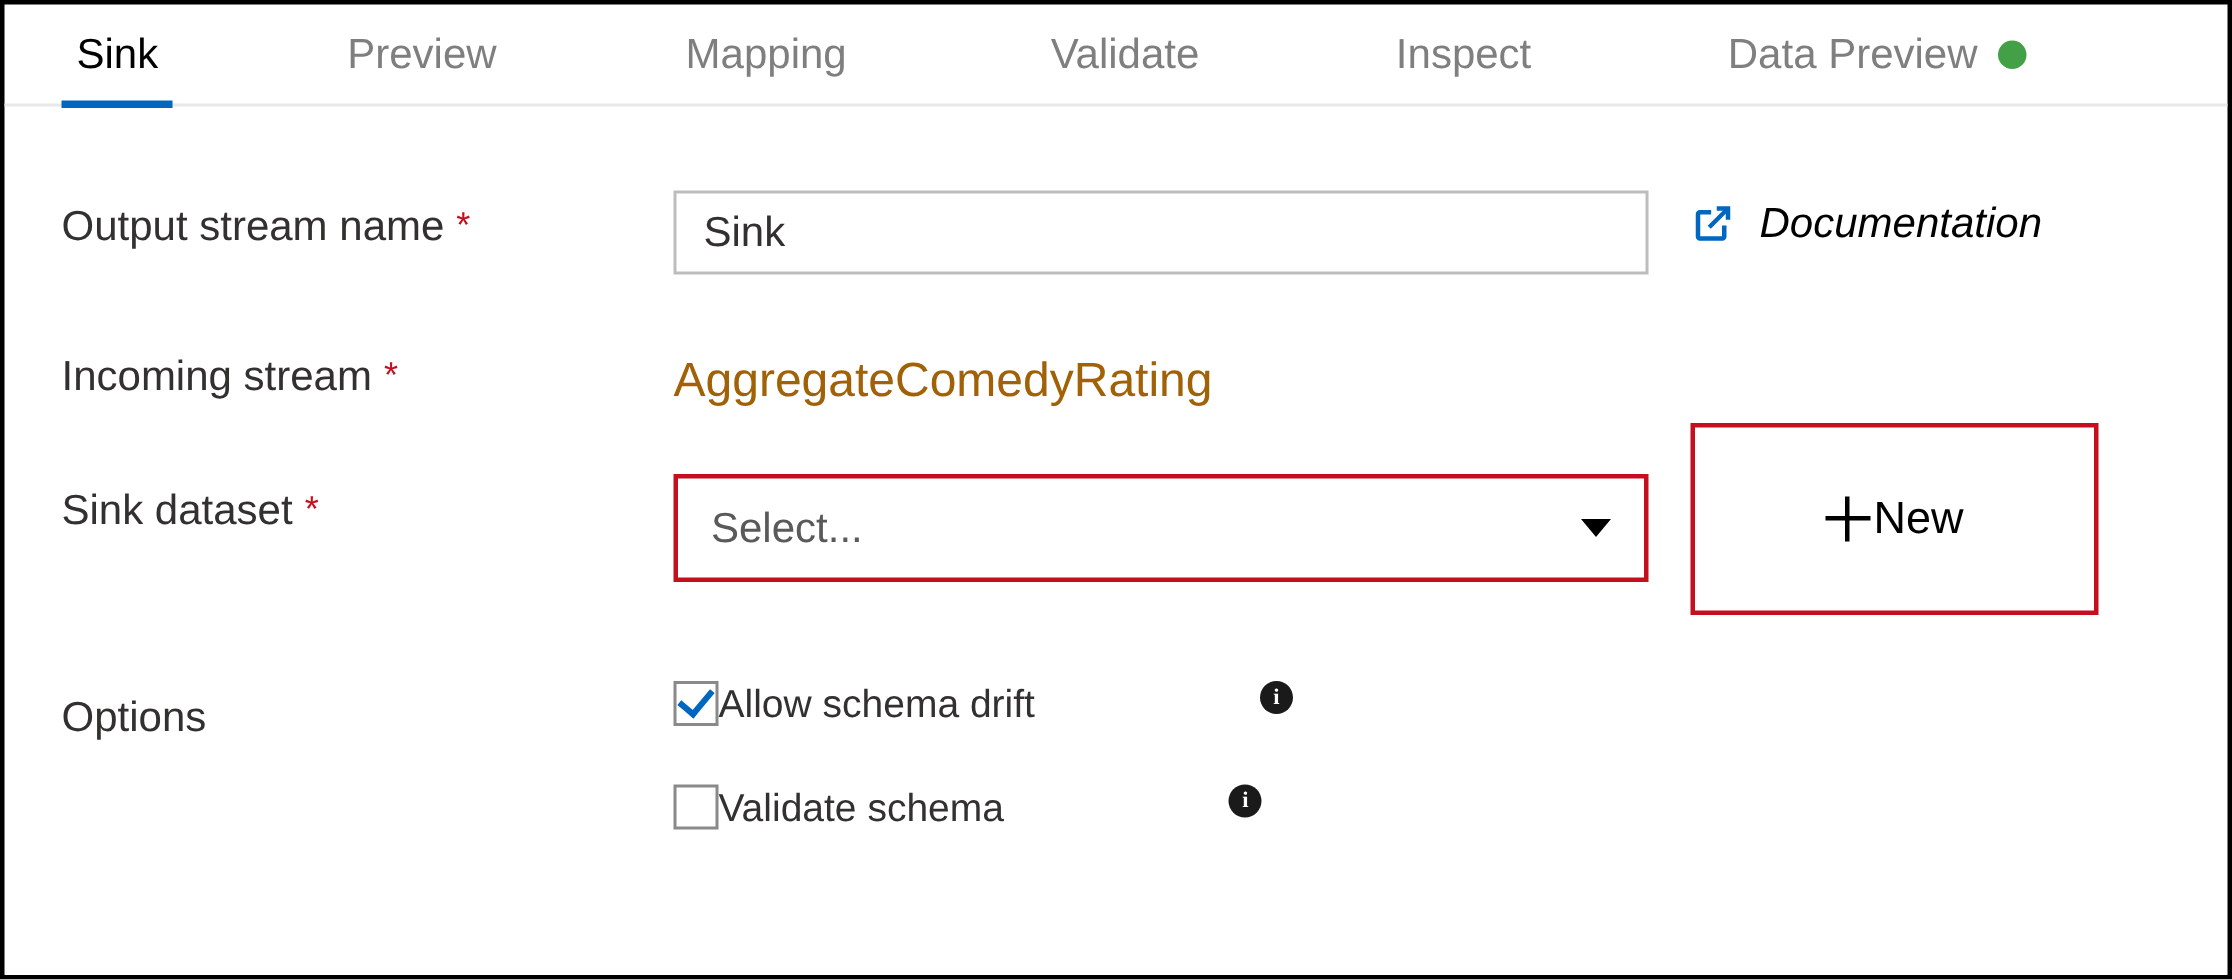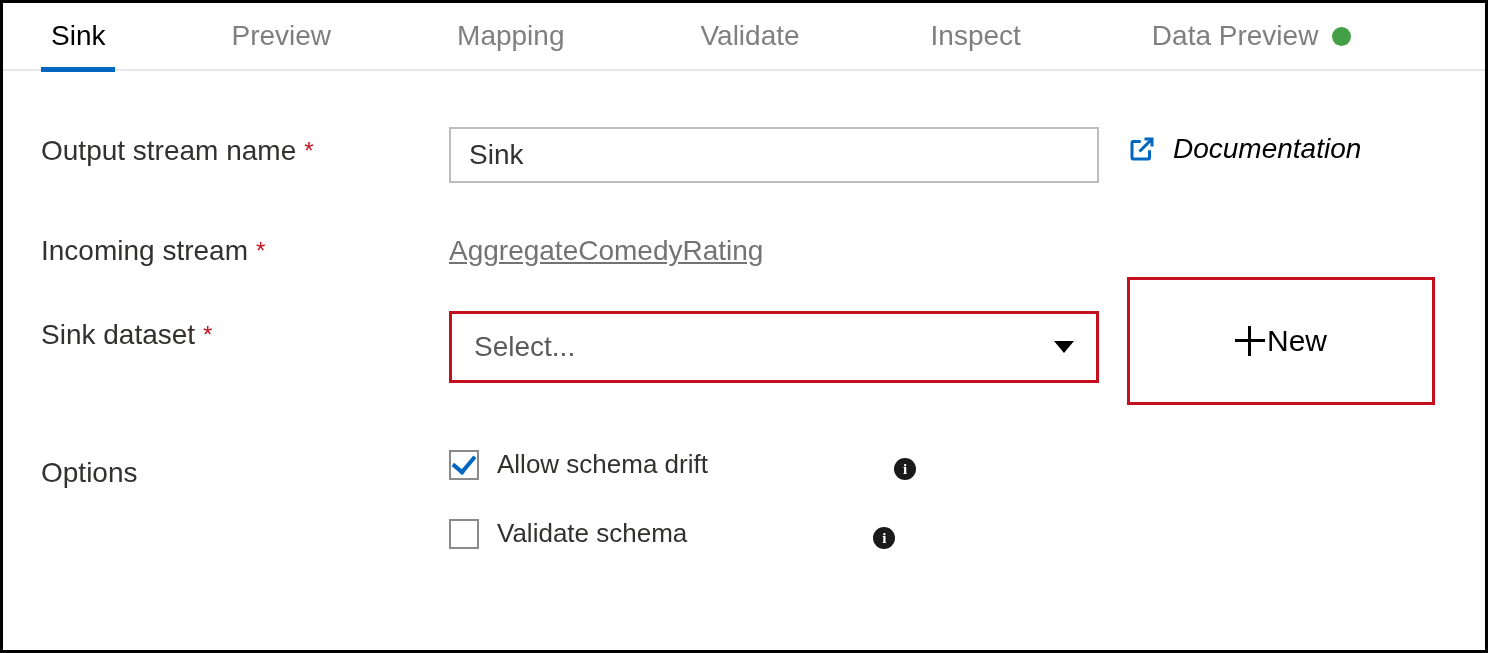--- a/index.html
+++ b/index.html
@@ -76,24 +76,23 @@
   .text-input {
     width: 100%;
     height: 56px;
     border: 2px solid #bdbdbd;
     background: #fff;
     font-size: 28px;
     color: #323130;
     padding: 0 18px;
   }
   .link-text {
-    color: #737373;
-    font-size: 28px;
+    color: #a16207;
+    font-size: 32px;
     padding-top: 8px;
-    text-decoration: underline;
   }
   .dropdown {
     width: 100%;
     height: 72px;
     border: 3px solid #c50f1f;
     display: flex;
     align-items: center;
     justify-content: space-between;
     padding: 0 22px;
     font-size: 28px;
@@ -103,21 +102,21 @@
   }
   .caret-down {
     width: 0; height: 0;
     border-left: 10px solid transparent;
     border-right: 10px solid transparent;
     border-top: 12px solid #000;
   }
   .new-btn {
     border: 3px solid #c50f1f;
     height: 128px;
-    width: 308px;
+    width: 272px;
     margin-top: -34px;
     display: flex;
     align-items: center;
     justify-content: center;
     gap: 2px;
     font-size: 30px;
     color: #000;
     cursor: pointer;
     background: #fff;
   }
@@ -141,22 +140,21 @@
     cursor: pointer;
     font-style: italic;
   }
   .options-block {
     display: flex;
     flex-direction: column;
     gap: 38px;
   }
   .option-row {
     display: flex;
-    align-items: flex-end;
-    gap: 18px;
+    align-items: flex-start;
   }
   .checkbox {
     width: 30px; height: 30px;
     border: 2px solid #8a8a8a;
     display: flex;
     align-items: center;
     justify-content: center;
     background: #fff;
     cursor: pointer;
   }

